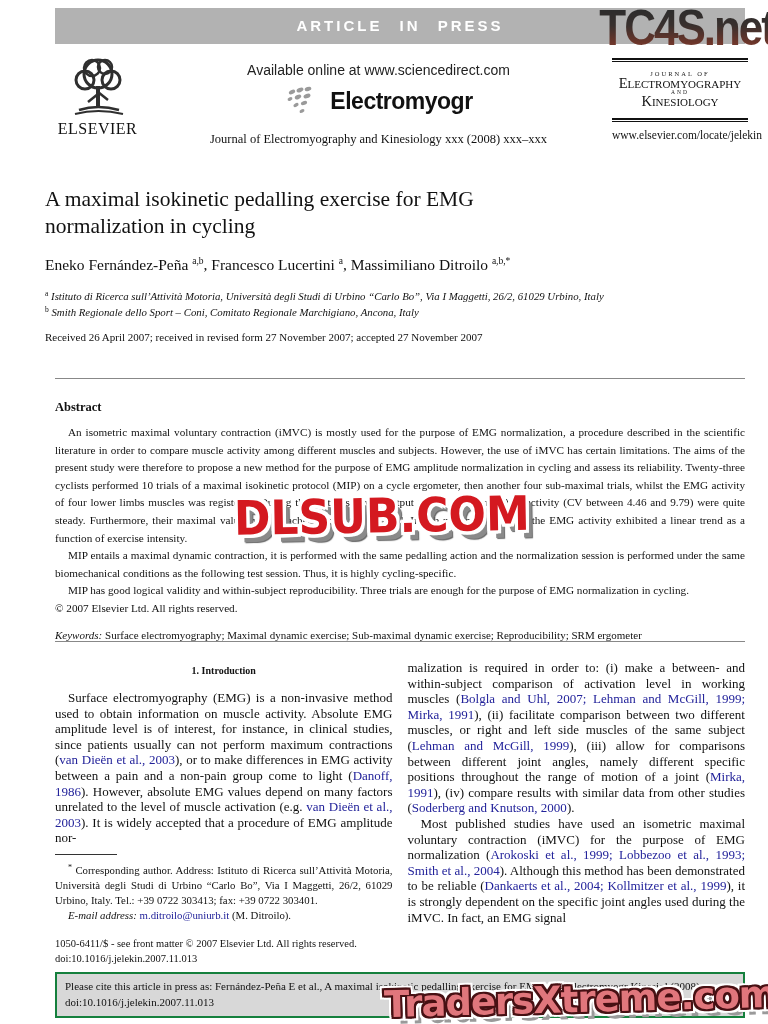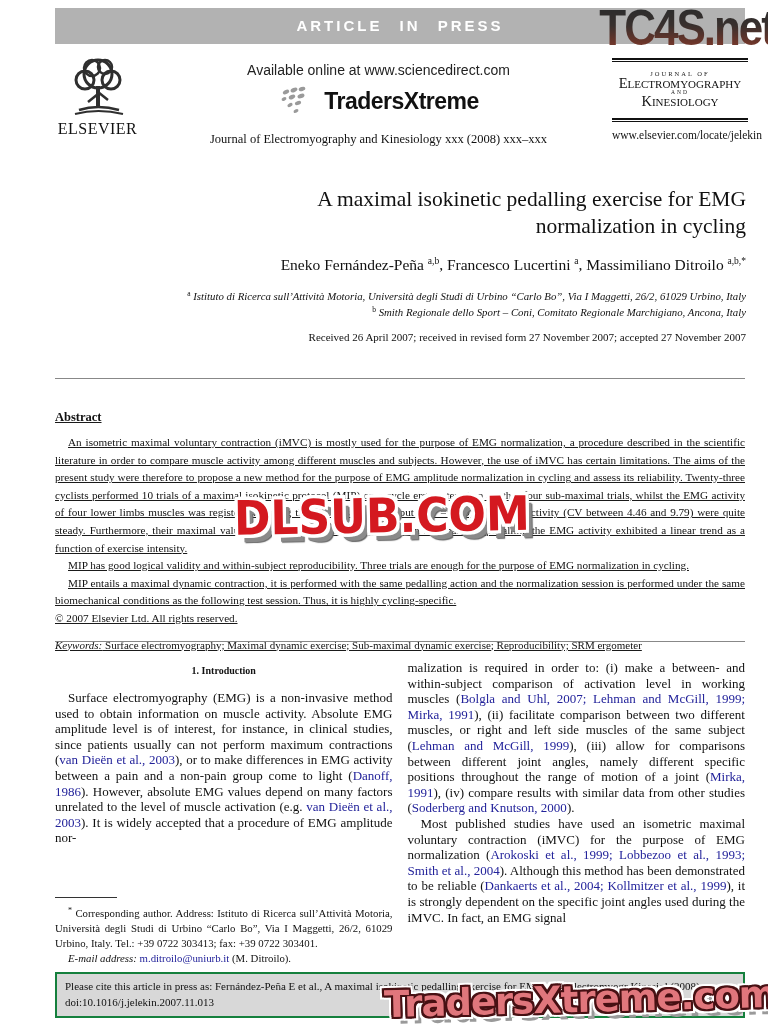--- a/index.html
+++ b/index.html
@@ -67,35 +67,35 @@
   .jek-block { width:136px; text-align:center; font-family:"Liberation Serif", serif; }
   .dbl-rule { height:4px; border-top:2px solid #111; border-bottom:1px solid #111; margin:2px 0; }
   .jek-small { font-size:6.5px; letter-spacing:2px; color:#222; margin-top:8px; }
   .jek-big   { font-size:11px; letter-spacing:0px; color:#111; line-height:12px; }
   .jek-big::first-letter { font-size:14.5px; }
   .jek-and   { font-size:5.5px; letter-spacing:2px; color:#222; line-height:5px; }
   .jek-gap   { height:8px; }
   .locate { font-size:11.5px; margin-top:7px; color:#111; white-space:nowrap; }
 
   
-  .titleblock { position:absolute; left:56px; top:186px; width:690px; text-align:right; }
+  .titleblock { position:absolute; left:45px; top:186px; width:690px; text-align:left; }
   .title { font-size:21.5px; font-weight:normal; line-height:27px; color:#111; }
   .authors { margin-top:16px; font-size:15.5px; color:#111; }
   .authors sup { font-size:9.5px; vertical-align:6px; }
   .affils { margin-top:13px; font-size:10.8px; font-style:italic; color:#111; line-height:14px; }
   .affils sup { font-size:7.5px; font-style:normal; vertical-align:4px;}
   .received { margin-top:12px; font-size:11px; color:#111; }
 
   
   .rule { position:absolute; left:55px; width:690px; border:none; border-top:1px solid #888; }
   .rule-a { top:378px; }
   .rule-b { top:641px; }
 
   
-  .abstract { position:absolute; left:55px; top:410px; width:690px;text-decoration:underline; }
+  .abstract { position:absolute; left:55px; top:400px; width:690px; }
   .abs-head { font-size:12.5px; font-weight:bold; color:#111; }
   .abstract p { font-size:11.2px; line-height:17.6px; text-align:justify; color:#111; }
   .abs-p1 { margin-top:9px; }
   .ind { text-indent:13px; }
   .abs-copy { text-indent:0; }
   .kw-line { margin-top:11px; font-size:11px; color:#111; }
   .kw-label { font-style:italic; }
 
   
   .columns {
@@ -162,21 +162,21 @@
             <ellipse cx="16" cy="4" rx="3.6" ry="2.1" transform="rotate(-24 16 4)"></ellipse>
             <ellipse cx="24" cy="3" rx="3.4" ry="2" transform="rotate(-18 24 3)"></ellipse>
             <ellipse cx="6" cy="13" rx="2.6" ry="1.7" transform="rotate(-30 6 13)"></ellipse>
             <ellipse cx="14" cy="11" rx="3.4" ry="2.1" transform="rotate(-26 14 11)"></ellipse>
             <ellipse cx="23" cy="10" rx="3.6" ry="2.2" transform="rotate(-20 23 10)"></ellipse>
             <ellipse cx="12" cy="19" rx="2.8" ry="1.8" transform="rotate(-28 12 19)"></ellipse>
             <ellipse cx="20" cy="17" rx="3.2" ry="2" transform="rotate(-22 20 17)"></ellipse>
             <ellipse cx="18" cy="25" rx="2.6" ry="1.7" transform="rotate(-26 18 25)"></ellipse>
           </g>
         </svg>
-        <span class="sd-word">TradersXtreme</span>
+        <span class="sd-word">Electromyogr</span>
       </div>
       <div class="journal-line">Journal of Electromyography and Kinesiology xxx (2008) xxx–xxx</div>
     </div>
 
     <div class="jek-block">
       <div class="dbl-rule"></div>
       <div class="jek-small">JOURNAL OF</div>
       <div class="jek-big">ELECTROMYOGRAPHY</div>
       <div class="jek-and">AND</div>
       <div class="jek-big">KINESIOLOGY</div>
@@ -196,38 +196,42 @@
       <div><sup>b</sup><span> Smith Regionale dello Sport – Coni, Comitato Regionale Marchigiano, Ancona, Italy</span></div>
     </div>
     <div class="received">Received 26 April 2007; received in revised form 27 November 2007; accepted 27 November 2007</div>
   </div>
 
   <hr class="rule rule-a">
 
   <div class="abstract">
     <div class="abs-head">Abstract</div>
     <p class="abs-p1 ind">An isometric maximal voluntary contraction (iMVC) is mostly used for the purpose of EMG normalization, a procedure described in the scientific literature in order to compare muscle activity among different muscles and subjects. However, the use of iMVC has certain limitations. The aims of the present study were therefore to propose a new method for the purpose of EMG amplitude normalization in cycling and assess its reliability. Twenty-three cyclists performed 10 trials of a maximal isokinetic protocol (MIP) on a cycle ergometer, then another four sub-maximal trials, whilst the EMG activity of four lower limbs muscles was registered. During the 10 trials power output (CV = 2.19) and EMG activity (CV between 4.46 and 9.79) were quite steady. Furthermore, their maximal values were reached within the 4th trial. In sub-maximal pedalling the EMG activity exhibited a linear trend as a function of exercise intensity.</p>
+    <p class="ind">MIP entails a maximal dynamic contraction, it is performed with the same pedalling action and the normalization session is performed under the same biomechanical conditions as the following test session. Thus, it is highly cycling-specific.</p>
     <p class="ind">MIP has good logical validity and within-subject reproducibility. Three trials are enough for the purpose of EMG normalization in cycling.</p>
-    <p class="ind">MIP entails a maximal dynamic contraction, it is performed with the same pedalling action and the normalization session is performed under the same biomechanical conditions as the following test session. Thus, it is highly cycling-specific.</p>
     <p class="abs-copy">© 2007 Elsevier Ltd. All rights reserved.</p>
     <div class="kw-line"><span class="kw-label">Keywords:</span><span> Surface electromyography; Maximal dynamic exercise; Sub-maximal dynamic exercise; Reproducibility; SRM ergometer</span></div>
   </div>
 
   <hr class="rule rule-b">
 
   <div class="columns">
     <div class="col">
       <h2 class="intro-head">1. Introduction</h2>
       <p class="body-p ind"><span class="seg-text">Surface electromyography (EMG) is a non-invasive method used to obtain information on muscle activity. Absolute EMG amplitude level is of interest, for instance, in clinical studies, since patients usually can not perform maximum contractions (</span><span class="seg-cite">van Dieën et al., 2003</span><span class="seg-text">), or to make differences in EMG activity between a pain and a non-pain group come to light (</span><span class="seg-cite">Danoff, 1986</span><span class="seg-text">). However, absolute EMG values depend on many factors unrelated to the level of muscle activation (e.g. </span><span class="seg-cite">van Dieën et al., 2003</span><span class="seg-text">). It is widely accepted that a procedure of EMG amplitude nor-</span></p>
       <div class="spacer"></div>
       <div class="footnote">
         <hr class="fn-rule">
         <p class="ind"><span class="seg-sup">*</span><span class="seg-text"> Corresponding author. Address: Istituto di Ricerca sull’Attività Motoria, Università degli Studi di Urbino “Carlo Bo”, Via I Maggetti, 26/2, 61029 Urbino, Italy. Tel.: +39 0722 303413; fax: +39 0722 303401.</span></p>
         <p class="fn-email"><span class="seg-italic">E-mail address:</span><span class="seg-text"> </span><span class="seg-link">m.ditroilo@uniurb.it</span><span class="seg-text"> (M. Ditroilo).</span></p>
       </div>
+      <div class="issn">
+        <div>1050-6411/$ - see front matter © 2007 Elsevier Ltd. All rights reserved.</div>
+        <div>doi:10.1016/j.jelekin.2007.11.013</div>
+      </div>
     </div>
     <div class="col col-right">
       <p class="body-p"><span class="seg-text">malization is required in order to: (i) make a between- and within-subject comparison of activation level in working muscles (</span><span class="seg-cite">Bolgla and Uhl, 2007; Lehman and McGill, 1999; Mirka, 1991</span><span class="seg-text">), (ii) facilitate comparison between two different muscles, or right and left side muscles of the same subject (</span><span class="seg-cite">Lehman and McGill, 1999</span><span class="seg-text">), (iii) allow for comparisons between different joint angles, namely different specific positions throughout the range of motion of a joint (</span><span class="seg-cite">Mirka, 1991</span><span class="seg-text">), (iv) compare results with similar data from other studies (</span><span class="seg-cite">Soderberg and Knutson, 2000</span><span class="seg-text">).</span></p>
       <p class="body-p ind"><span class="seg-text">Most published studies have used an isometric maximal voluntary contraction (iMVC) for the purpose of EMG normalization (</span><span class="seg-cite">Arokoski et al., 1999; Lobbezoo et al., 1993; Smith et al., 2004</span><span class="seg-text">). Although this method has been demonstrated to be reliable (</span><span class="seg-cite">Dankaerts et al., 2004; Kollmitzer et al., 1999</span><span class="seg-text">), it is strongly dependent on the specific joint angles used during the iMVC. In fact, an EMG signal</span></p>
     </div>
   </div>
 
   <div class="citebox">
     <p>Please cite this article in press as: Fernández-Peña E et al., A maximal isokinetic pedalling exercise for EMG ..., J Electromyogr Kinesiol (2008), doi:10.1016/j.jelekin.2007.11.013</p>
   </div>

